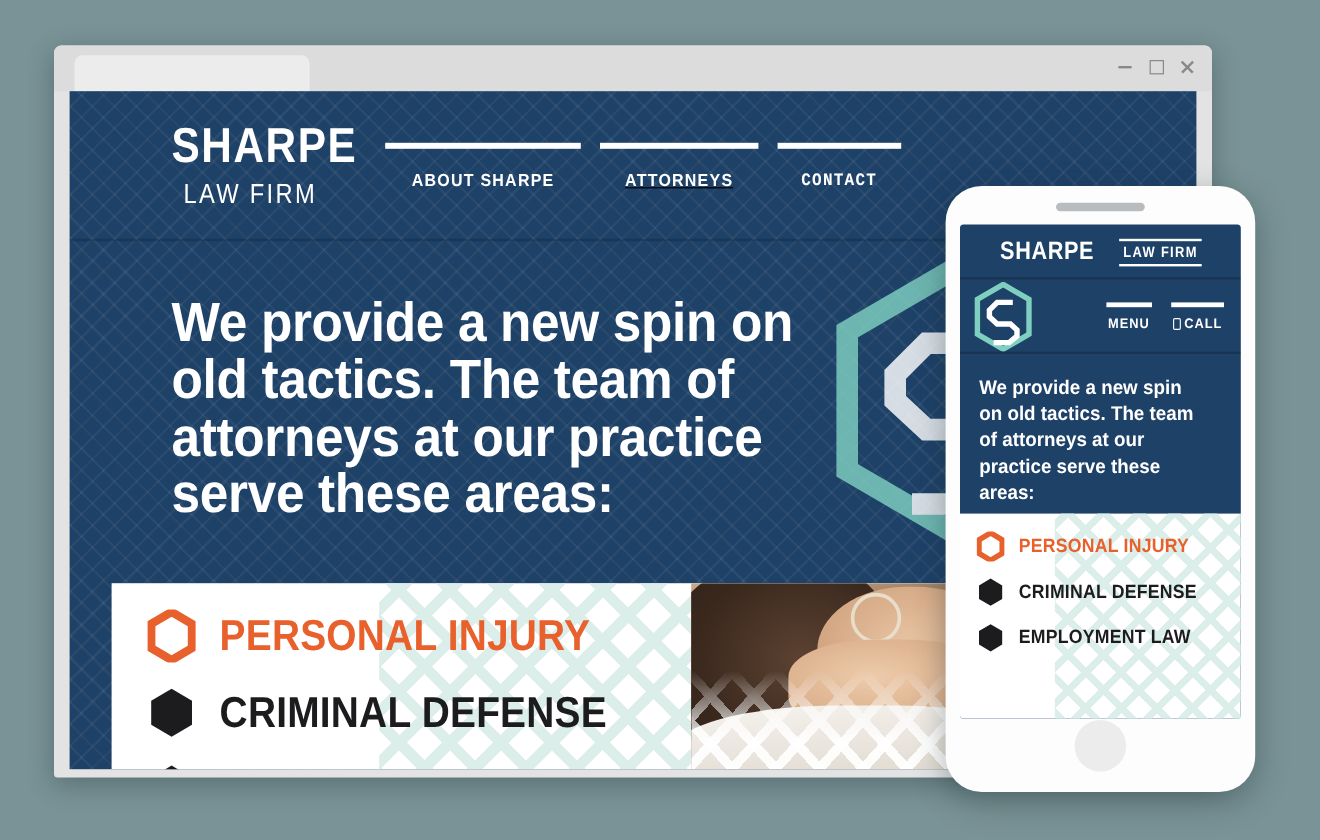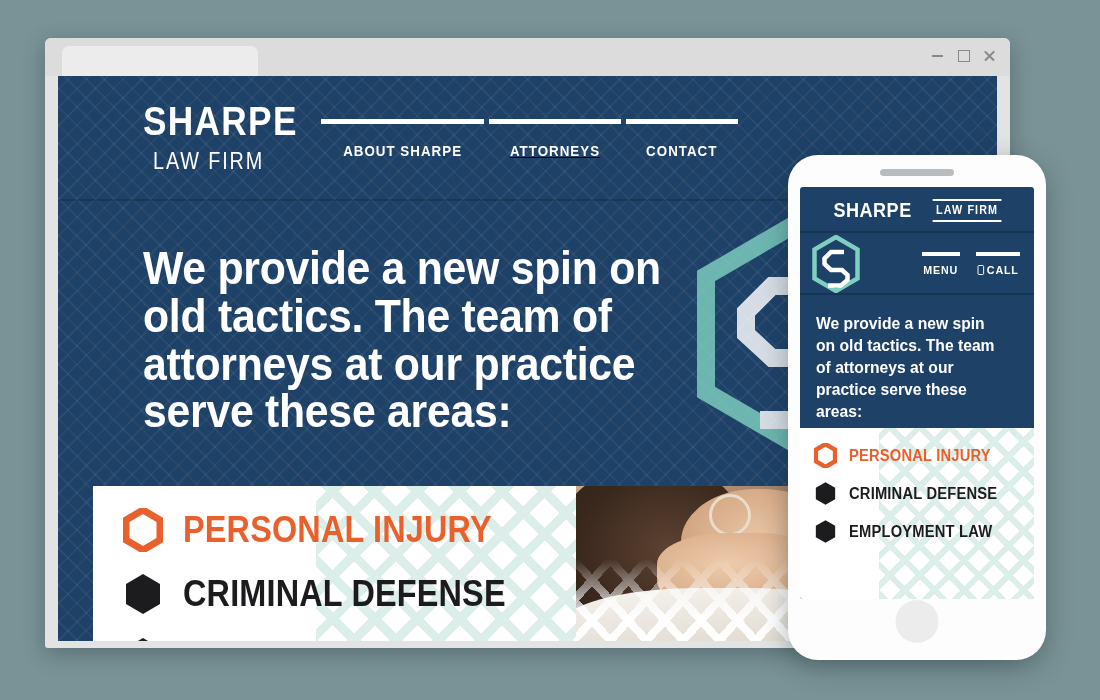--- a/index.html
+++ b/index.html
@@ -107,21 +107,21 @@
   }
   .logo-sub {
     font-size: 23px; font-weight: 400; letter-spacing: 2.2px;
     margin-top: 7px; margin-left: 10px;
     transform: scaleX(.86); transform-origin: left center;
   }
   .nav {
     display: flex;
     align-items: flex-start;
     margin-left: 28px;
-    gap: 5px;
+    gap: 16px;
   }
   .nav-item {
     position: relative;
     padding: 0 17px;
     color: #fff;
     font-size: 14.5px;
     font-weight: 700;
     letter-spacing: 1.1px;
     white-space: nowrap;
     cursor: pointer;
@@ -447,21 +447,21 @@
         </div>
         <div class="nav">
           <div class="nav-wrap" style="text-align:center;">
             <div class="nav-rule"></div>
             <div class="nav-item">ABOUT SHARPE</div>
           </div>
           <div class="nav-wrap" style="text-align:center;text-decoration:underline;">
             <div class="nav-rule"></div>
             <div class="nav-item">ATTORNEYS</div>
           </div>
-          <div class="nav-wrap" style="text-align:center;">
+          <div class="nav-wrap" style="text-align:center;font-family:Liberation Mono, monospace;">
             <div class="nav-rule"></div>
             <div class="nav-item">CONTACT</div>
           </div>
         </div>
       </div>
 
       <div class="hero">
         <div class="hero-heading">We provide a new spin on old tactics. The team of attorneys at our practice serve these areas:</div>
         <svg class="hero-monogram" viewBox="0 0 100 116">
           <polygon points="50,4 93,29 93,87 50,112 7,87 7,29" fill="none" stroke="#7fcfc0" stroke-width="9"></polygon>

